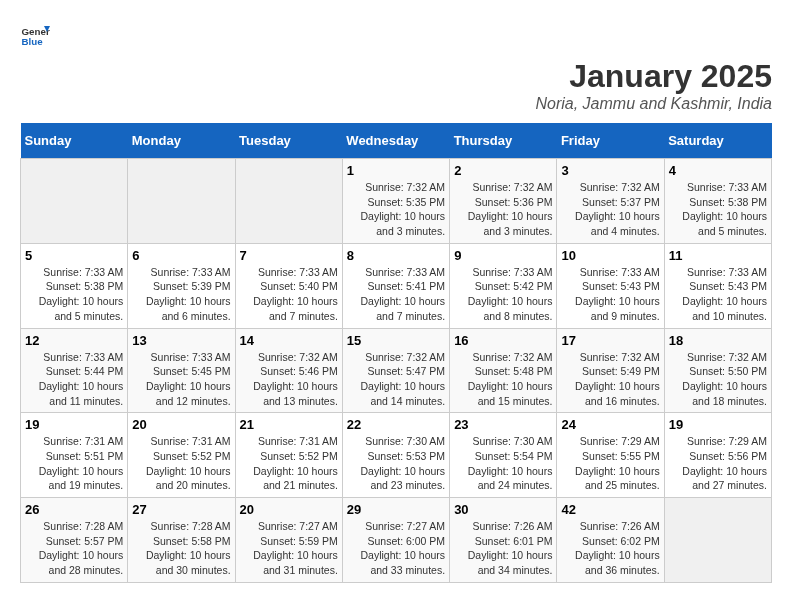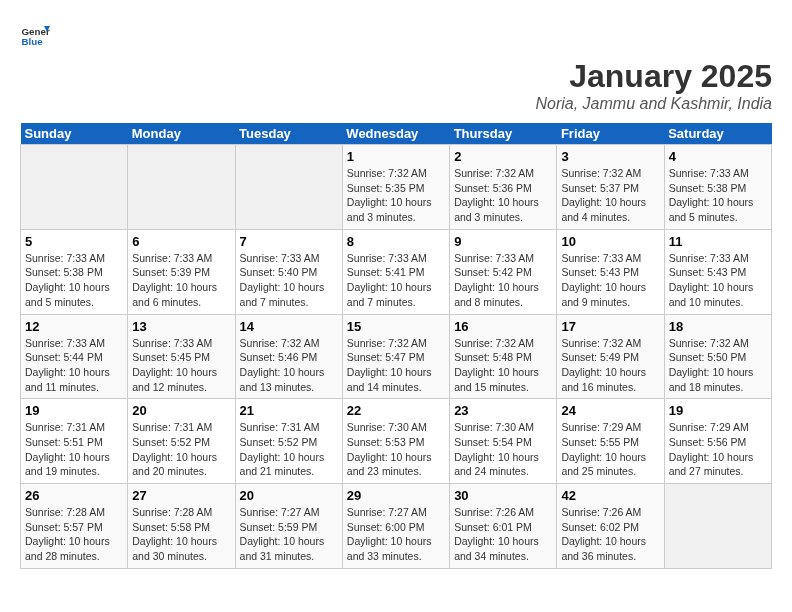--- a/index.html
+++ b/index.html
@@ -40,21 +40,21 @@
       font-style: italic;
     }
     table {
       width: 100%;
       border-collapse: collapse;
       font-size: 11px;
     }
     thead tr th {
       background-color: #1565c0;
       color: #fff;
-      padding: 3px 4px;
+      padding: 10px 4px;
       text-align: left;
       font-size: 13px;
       font-weight: bold;
     }
     tbody tr td {
       border: 1px solid #ccc;
       vertical-align: top;
       padding: 4px;
       width: 107px;
       min-height: 80px;
@@ -69,20 +69,21 @@
     .day-number {
       font-weight: bold;
       font-size: 13px;
       margin-bottom: 2px;
       color: #000;
     }
     .day-info {
       color: #333;
       font-size: 10.5px;
       line-height: 1.4;
+      text-align: right;
     }
     .empty-cell {
       background: #f0f0f0 !important;
     }
   </style>
 </head>
 <body>
 
 <div class="header-area">
   <div class="logo">

